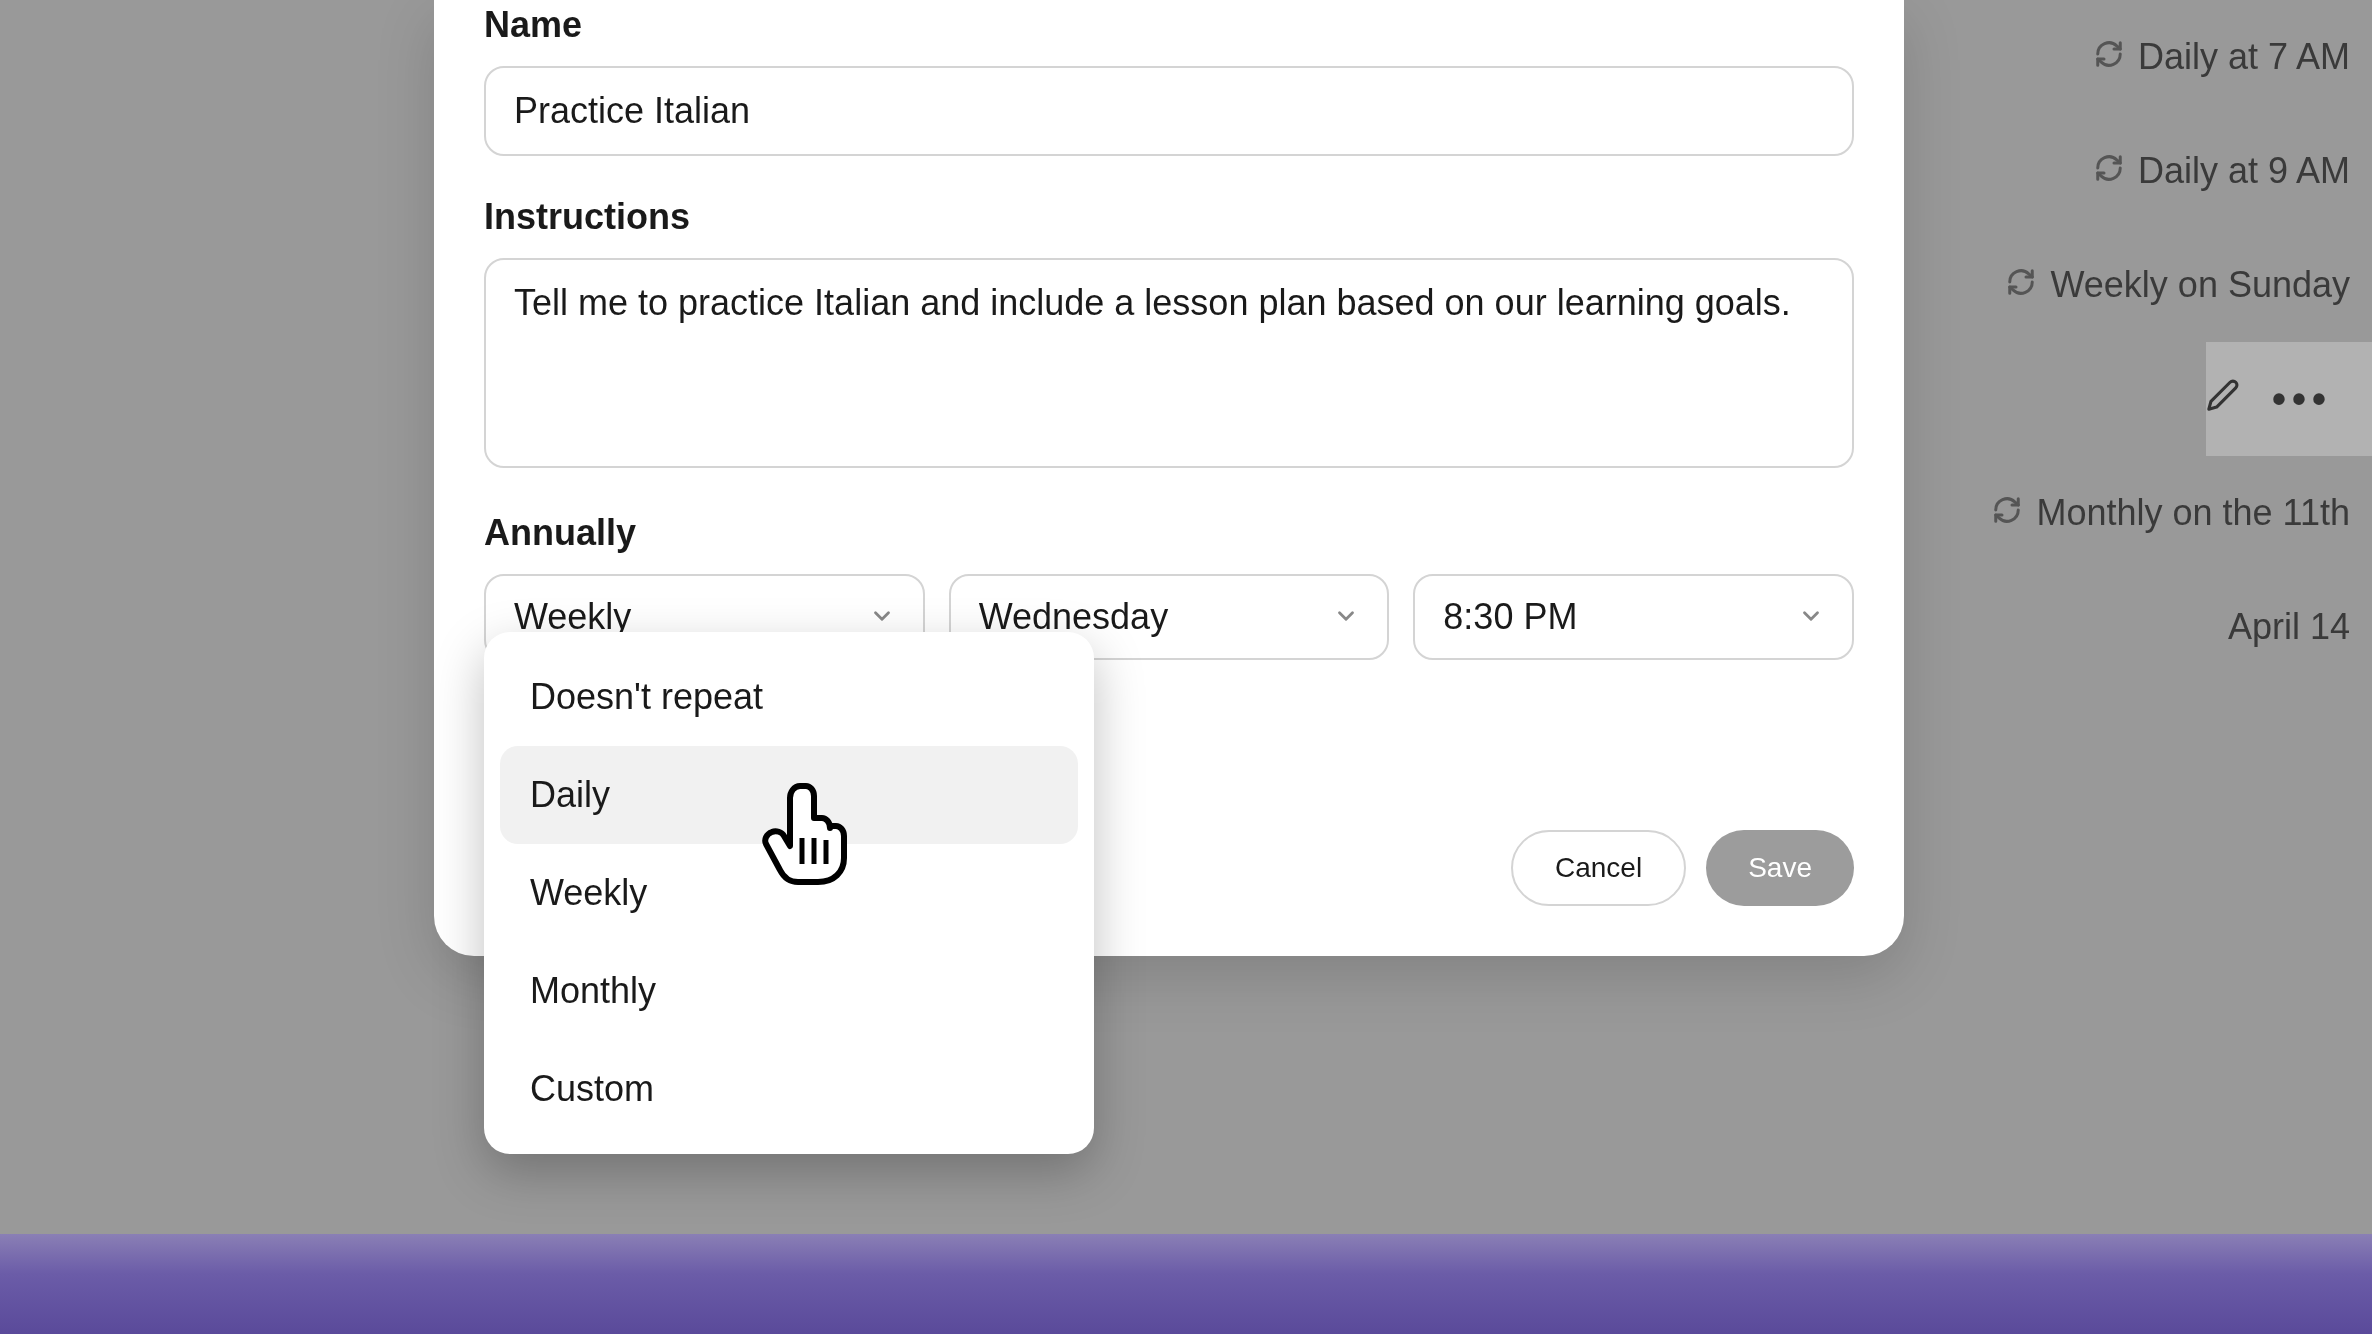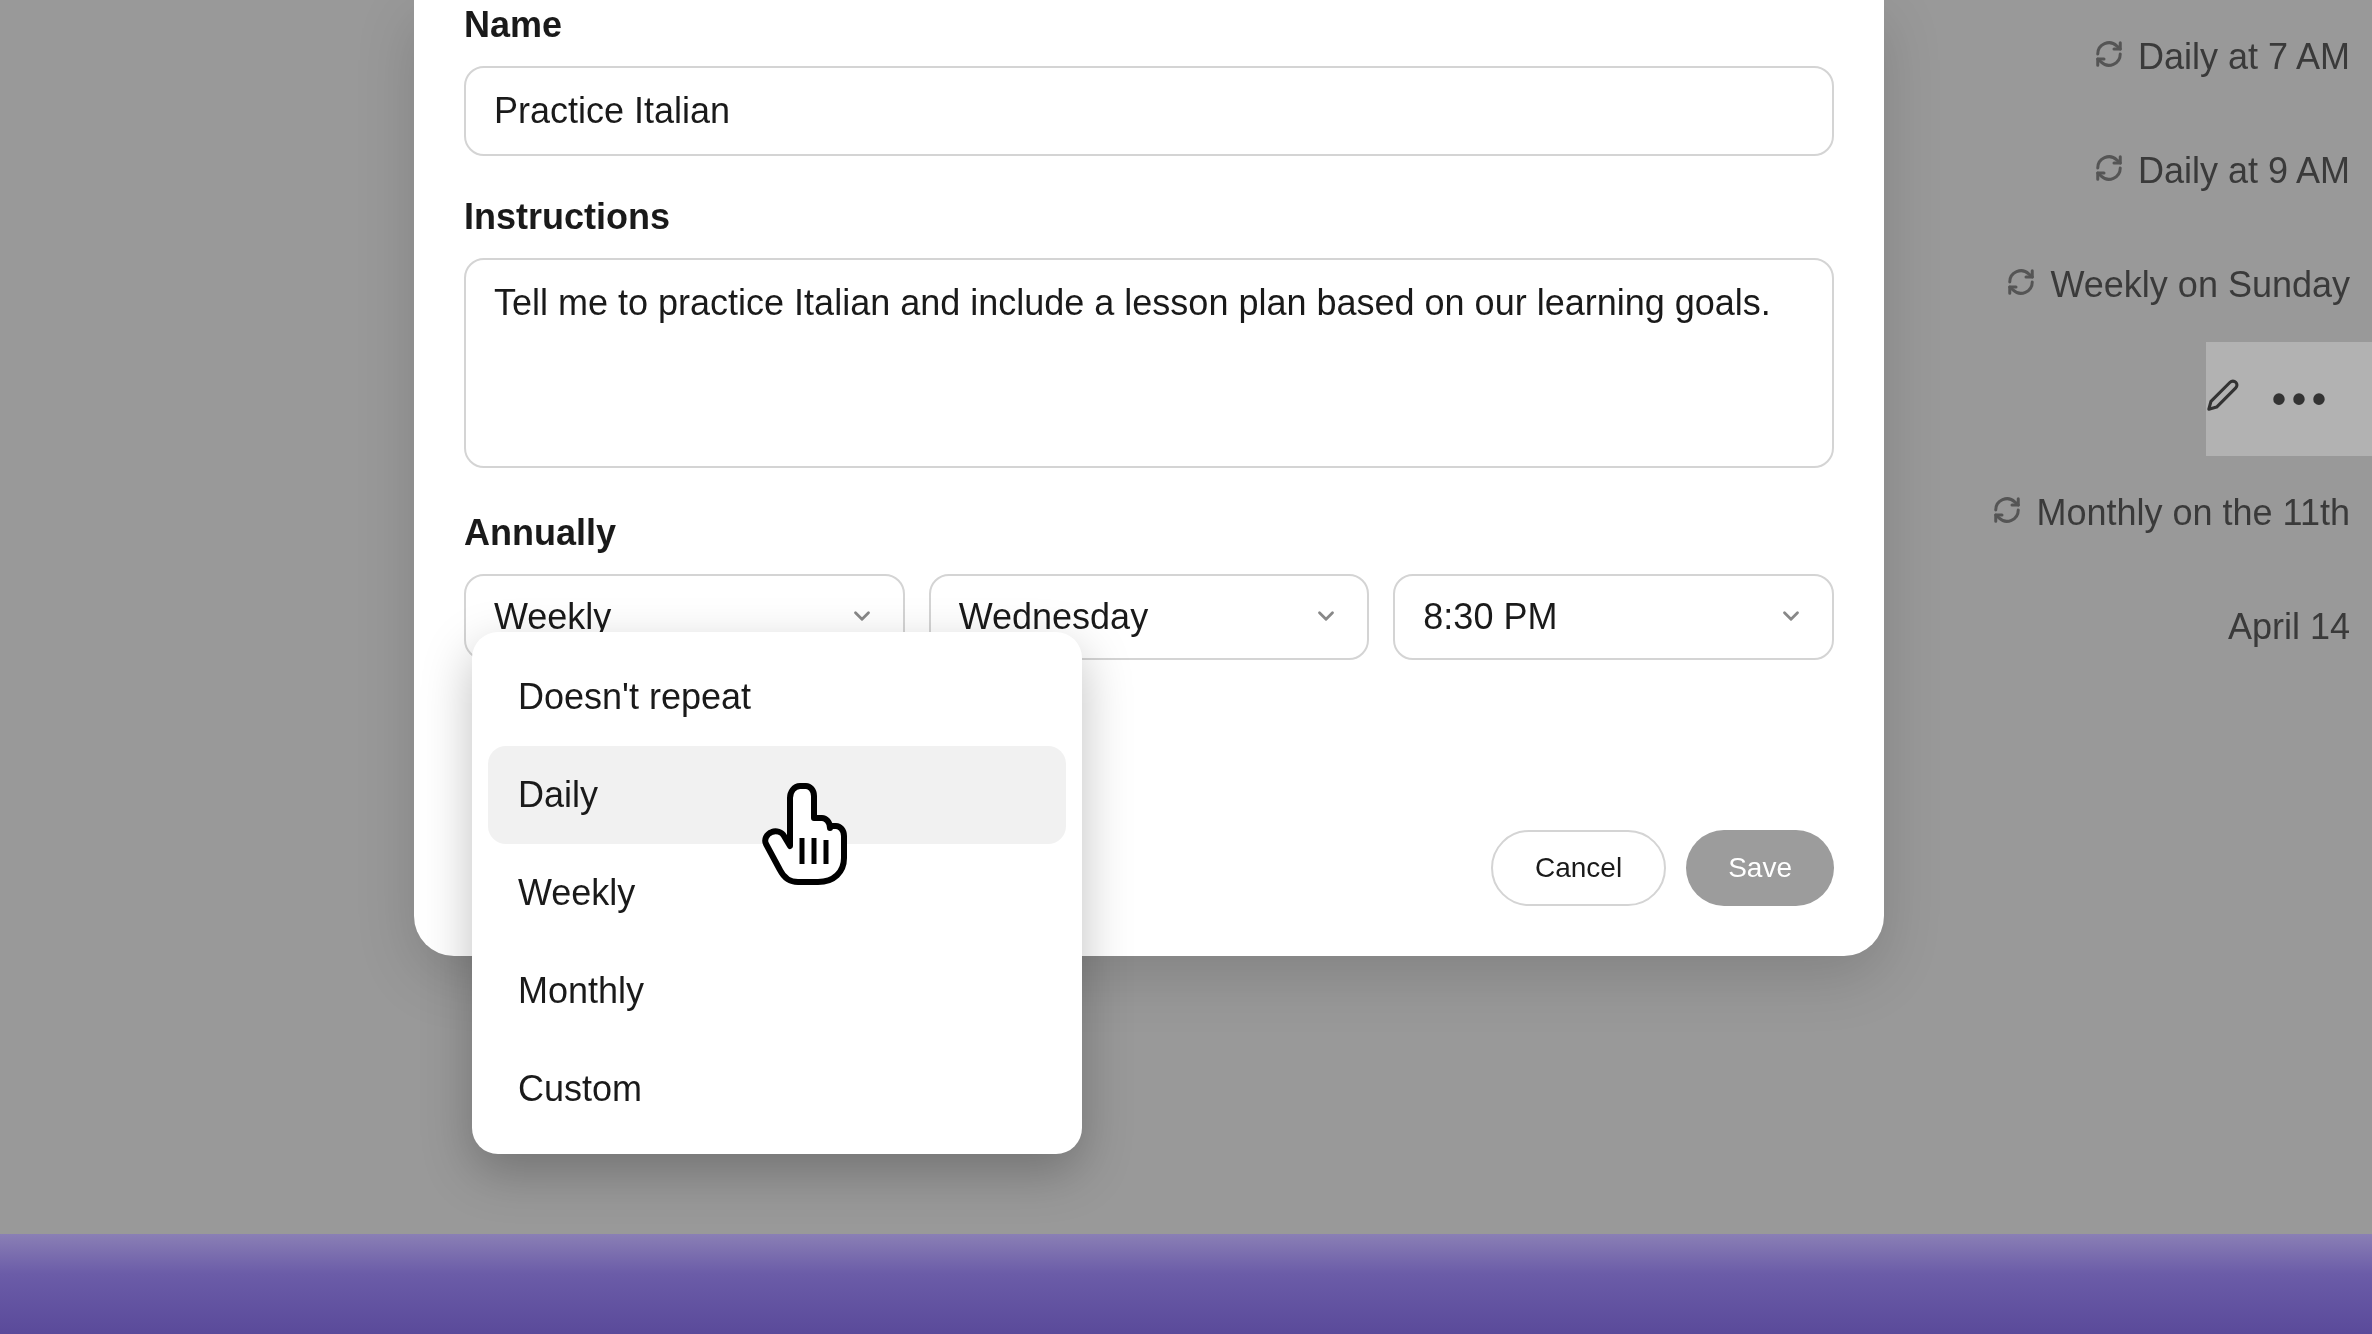--- a/index.html
+++ b/index.html
@@ -47,21 +47,21 @@
       justify-content: flex-end;
       gap: 32px;
       padding-right: 40px;
       background: rgba(255,255,255,0.25);
     }
     .refresh-icon svg { width: 30px; height: 30px; }
     .pencil-icon svg { width: 34px; height: 34px; }
     .dots-icon { font-size: 40px; letter-spacing: 6px; font-weight: bold; color: #333; }
     .modal {
       position: absolute;
-      left: 414px;
+      left: 434px;
       top: 0;
       width: 1470px;
       background: #fff;
       border-radius: 0 0 40px 40px;
       padding: 0 50px 50px 50px;
       box-shadow: 0 20px 60px rgba(0,0,0,0.15);
     }
     .label {
       font-size: 36px;
       font-weight: 600;
@@ -97,21 +97,21 @@
       font-size: 36px;
       color: #1a1a1a;
       background: #fff;
       cursor: pointer;
       position: relative;
     }
     .chevron svg { width: 26px; height: 26px; }
     .dropdown {
       position: absolute;
       top: 632px;
-      left: 472px;
+      left: 484px;
       width: 610px;
       background: #fff;
       border-radius: 26px;
       box-shadow: 0 18px 50px rgba(0,0,0,0.25);
       padding: 16px;
       z-index: 50;
     }
     .dropdown-item {
       padding: 28px 30px;
       font-size: 36px;

